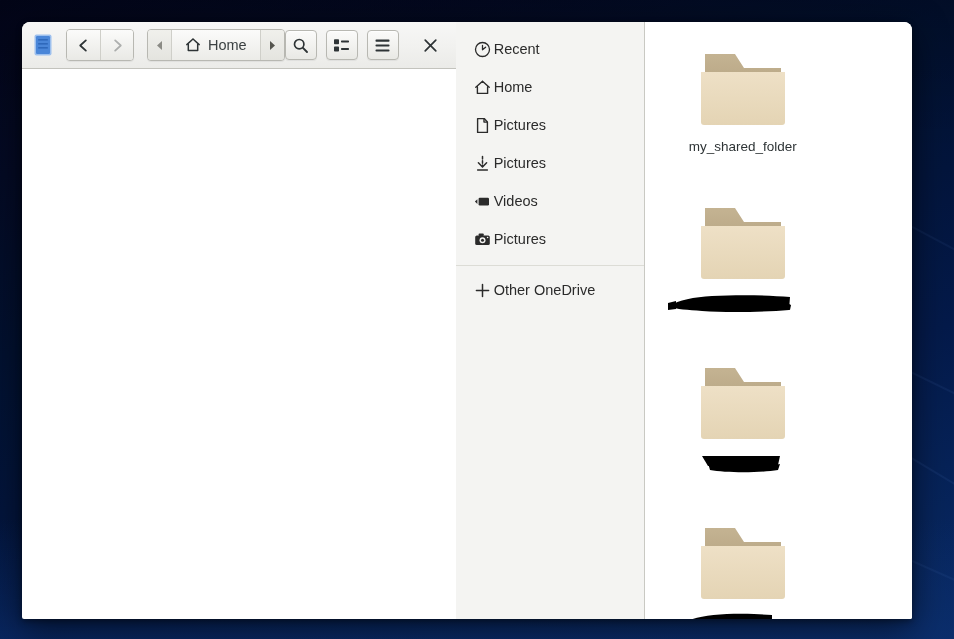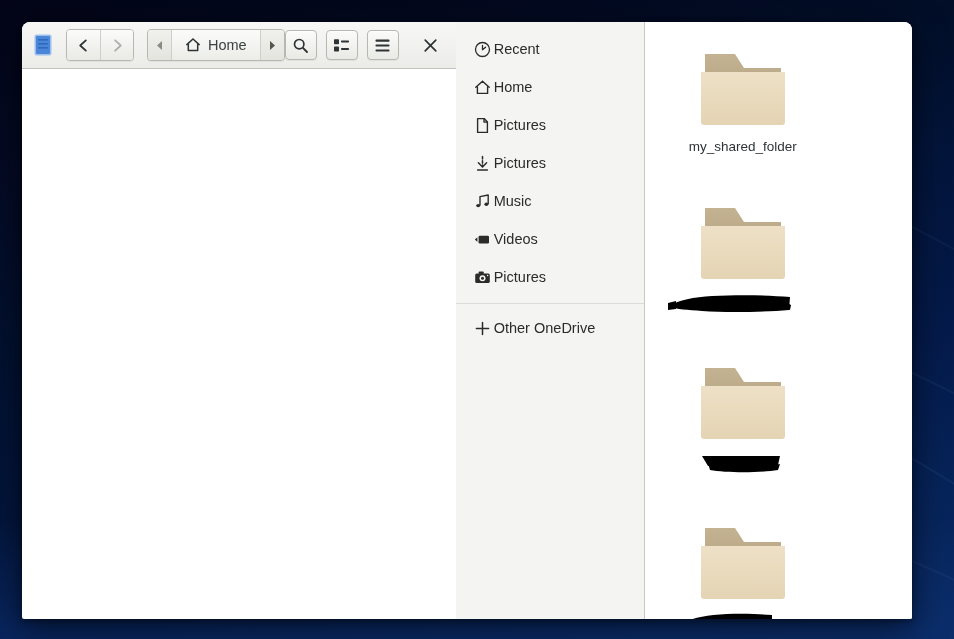--- a/index.html
+++ b/index.html
@@ -370,30 +370,20 @@
           <span class="sicon">
             <svg width="17" height="17" viewBox="0 0 17 17">
               <path d="M8.5 1.6 V11.4" stroke="#2b2b2b" stroke-width="1.5" stroke-linecap="round" stroke-dasharray="2.4 1.8"></path>
               <path d="M4.4 7.8 L8.5 12.0 L12.6 7.8" fill="none" stroke="#2b2b2b" stroke-width="1.5" stroke-linecap="round" stroke-linejoin="round"></path>
               <path d="M3.6 15.0 H13.4" stroke="#2b2b2b" stroke-width="1.5" stroke-linecap="round"></path>
             </svg>
           </span>
           <span>Pictures</span>
         </div>
 
-        <div class="side-item">
-          <span class="sicon">
-            <svg width="17" height="17" viewBox="0 0 17 17">
-              <path d="M6.0 12.4 V3.6 L14.2 2.0 V11.0" fill="none" stroke="#2b2b2b" stroke-width="1.4" stroke-linejoin="round"></path>
-              <ellipse cx="4.2" cy="12.6" rx="2.0" ry="1.7" fill="#2b2b2b"></ellipse>
-              <ellipse cx="12.4" cy="11.2" rx="2.0" ry="1.7" fill="#2b2b2b"></ellipse>
-            </svg>
-          </span>
-          <span>Music</span>
-        </div>
 
         <div class="side-item">
           <span class="sicon">
             <svg width="17" height="17" viewBox="0 0 17 17">
               <rect x="4.6" y="4.8" width="10.4" height="7.6" rx="1.2" fill="#2b2b2b"></rect>
               <path d="M3.4 6.2 L3.4 11.0 L0.9 8.6 Z" fill="#2b2b2b"></path>
             </svg>
           </span>
           <span>Videos</span>
         </div>

